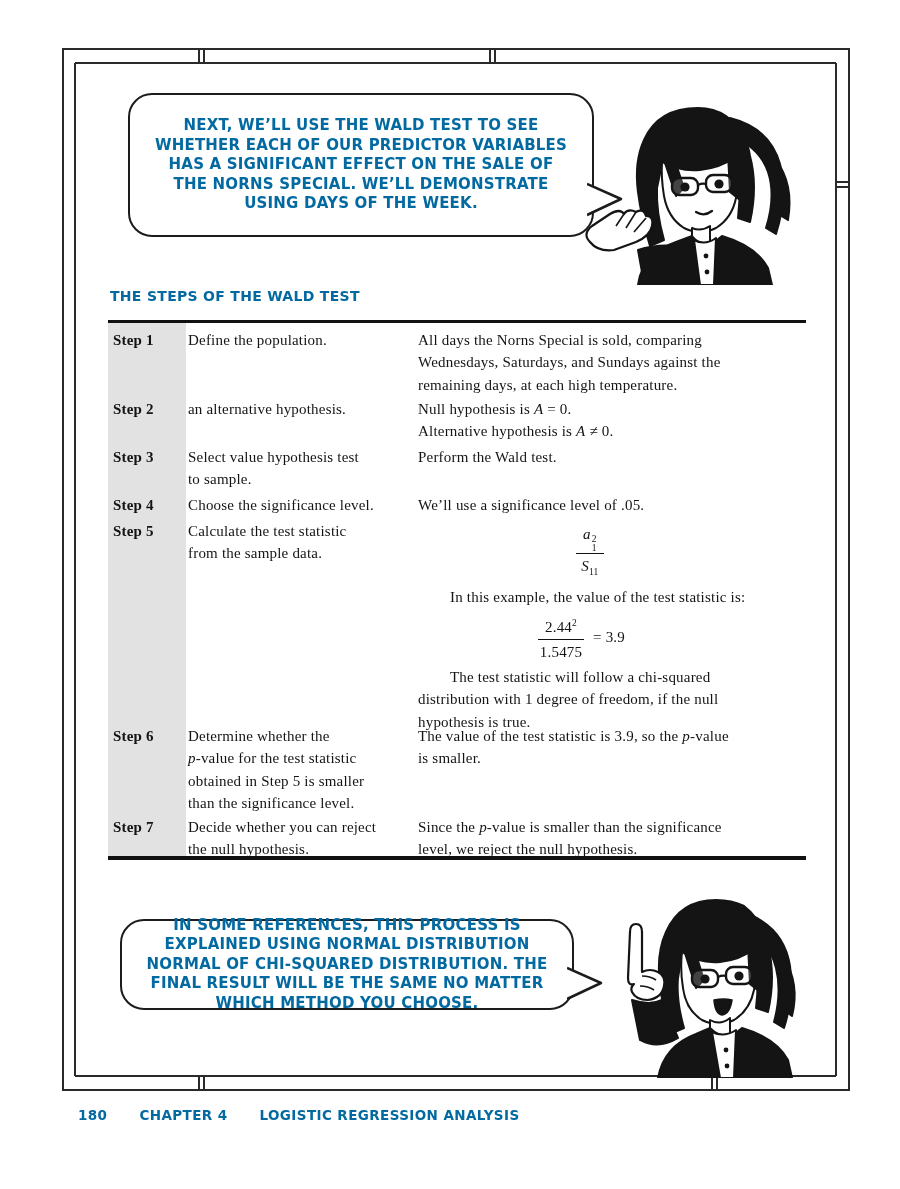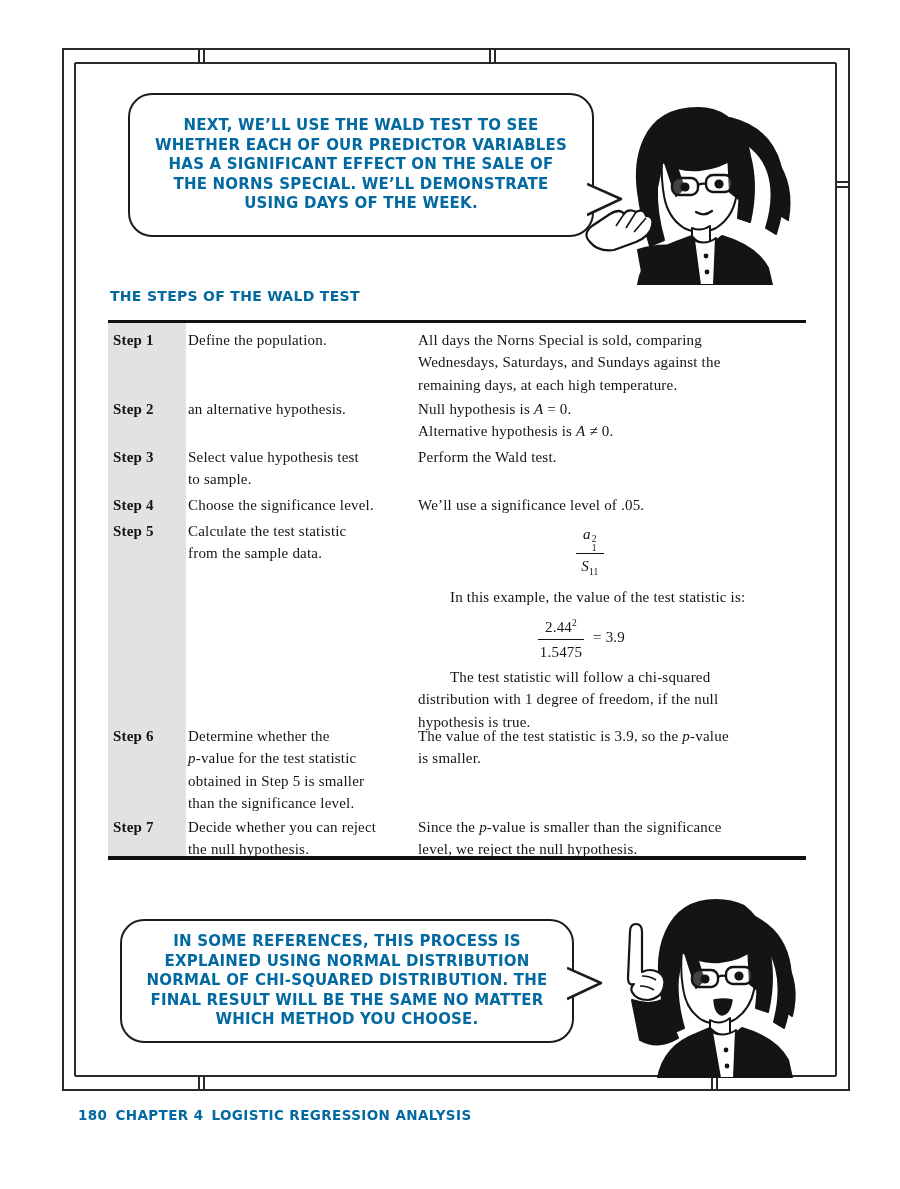--- a/index.html
+++ b/index.html
@@ -11,21 +11,21 @@
 
   
   .bubble{position:absolute;border:2.5px solid #1c1c1c;border-radius:24px;background:#fff;
           display:flex;flex-direction:column;justify-content:center;align-items:center;
           box-sizing:border-box;padding:6px 14px;z-index:3;}
   .bubble .bline{font-size:15px;line-height:19.5px;text-align:center;white-space:nowrap;letter-spacing:.2px;}
   .tail{position:absolute;z-index:4;}
 
   
   .heading{position:absolute;left:110px;top:288px;font-size:14px;letter-spacing:.3px;z-index:2;}
-  .footer{position:absolute;left:78px;top:1107px;display:flex;gap:8px;font-size:13.5px;letter-spacing:.4px;z-index:2;}
+  .footer{position:absolute;left:78px;top:1107px;display:flex;gap:32px;font-size:13.5px;letter-spacing:.4px;z-index:2;}
 
   
   .wtable{position:absolute;left:108px;top:320px;width:698px;height:542px;z-index:2;
           font-size:15px;line-height:22.3px;letter-spacing:.2px;}
   .rule{position:absolute;left:0;width:698px;background:#111;}
   .rule-top{top:0;height:3px;}
   .rule-bottom{top:536px;height:3.5px;}
   .graycol{position:absolute;left:0;top:3px;width:78px;height:533px;background:#e2e2e2;}
   .trow{position:absolute;left:0;width:698px;}
   .c-label{position:absolute;left:5px;width:70px;font-weight:700;}
@@ -199,21 +199,21 @@
         <div class="tline">Decide whether you can reject</div>
         <div class="tline">the null hypothesis.</div>
       </div>
       <div class="c-detail">
         <div class="tline"><span>Since the </span><i>p</i><span>-value is smaller than the significance</span></div>
         <div class="tline">level, we reject the null hypothesis.</div>
       </div>
     </div>
   </div>
 
-  <div class="bubble comic" style="left:120px;top:919px;width:454px;height:124px;">
+  <div class="bubble comic" style="left:120px;top:919px;width:454px;height:91px;">
     <div class="bline">IN SOME REFERENCES, THIS PROCESS IS</div>
     <div class="bline">EXPLAINED USING NORMAL DISTRIBUTION</div>
     <div class="bline">NORMAL OF CHI-SQUARED DISTRIBUTION. THE</div>
     <div class="bline">FINAL RESULT WILL BE THE SAME NO MATTER</div>
     <div class="bline">WHICH METHOD YOU CHOOSE.</div>
     <svg class="tail" style="right:-35px;top:42px;" width="40" height="40">
       <path d="M0,5 L34,20 L0,36" fill="#fff" stroke="#1c1c1c" stroke-width="2.5" stroke-linejoin="round"></path>
     </svg>
   </div>
 

